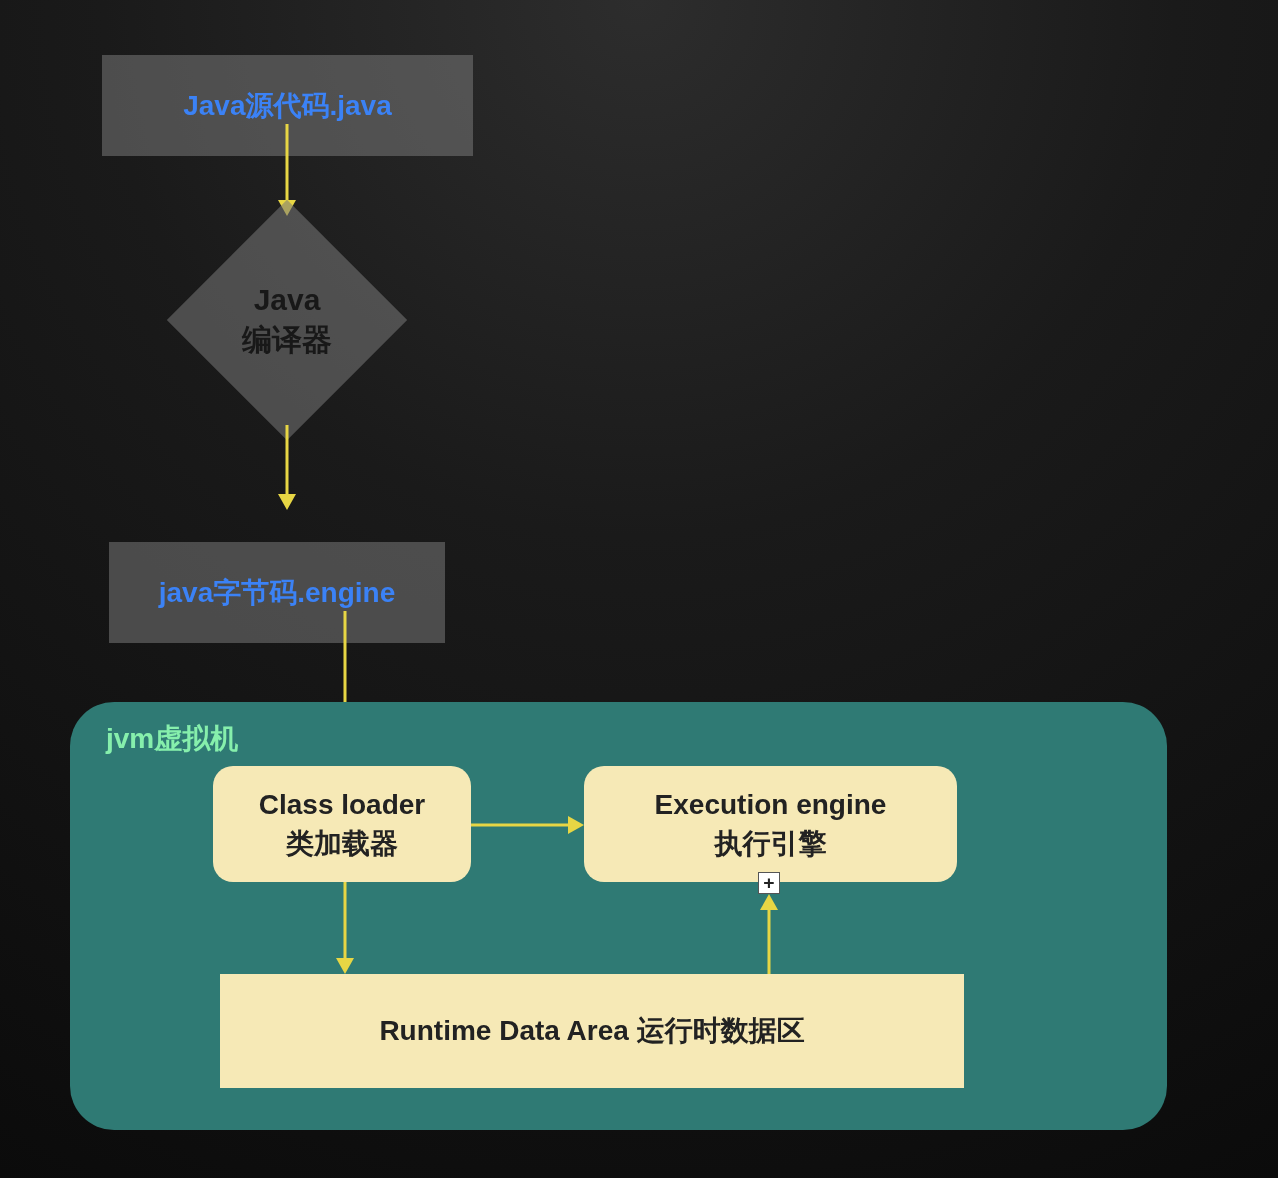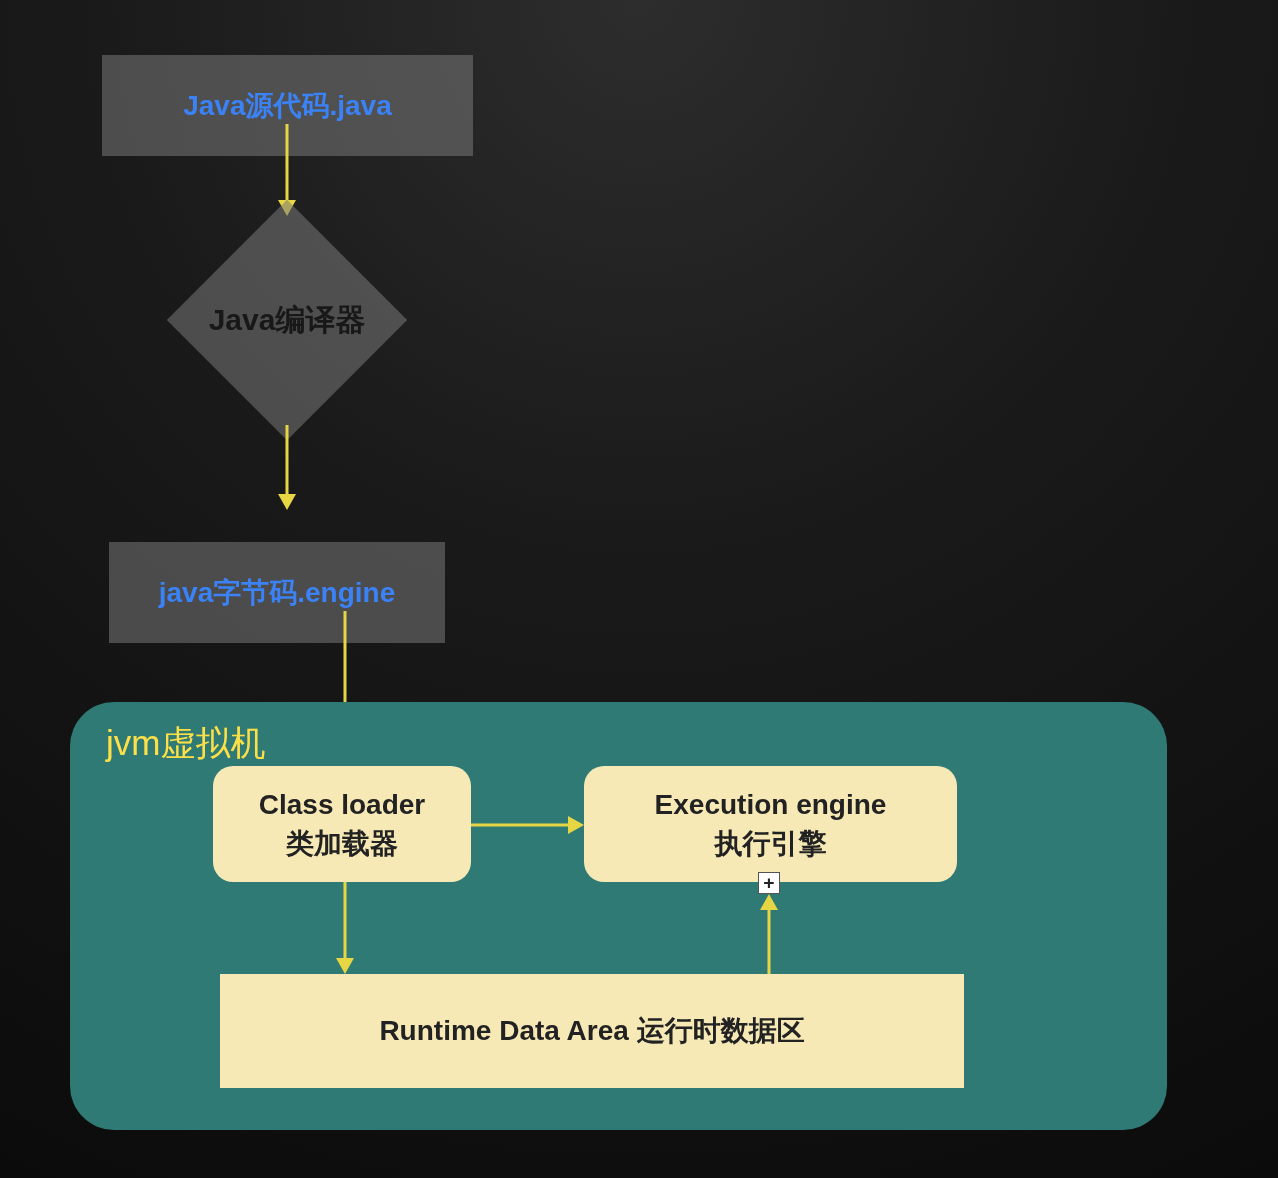--- a/index.html
+++ b/index.html
@@ -44,41 +44,41 @@
     top: 35px;
     width: 170px;
     height: 170px;
     background: rgba(120,120,120,0.55);
     transform: rotate(45deg);
   }
   .diamond-label {
     position: absolute;
     left: 0; top: 0; width: 100%; height: 100%;
     display: flex;
-    flex-direction: row;
+    flex-direction: column;
     align-items: center;
     justify-content: center;
     color: #181818;
     font-size: 30px;
     font-weight: 600;
     line-height: 1.35;
     text-align: left;
   }
 
   
   .jvm-container {
     position: absolute;
     background: #2f7a74;
     border-radius: 44px;
   }
   .jvm-title {
     position: absolute;
-    color: #fde047;
-    font-size: 35px;
-    font-weight: 400;
+    color: #86efac;
+    font-size: 28px;
+    font-weight: 700;
   }
 
   .box-cream {
     position: absolute;
     background: #f6e9b6;
     color: #222;
     display: flex;
     flex-direction: column;
     align-items: center;
     justify-content: center;

